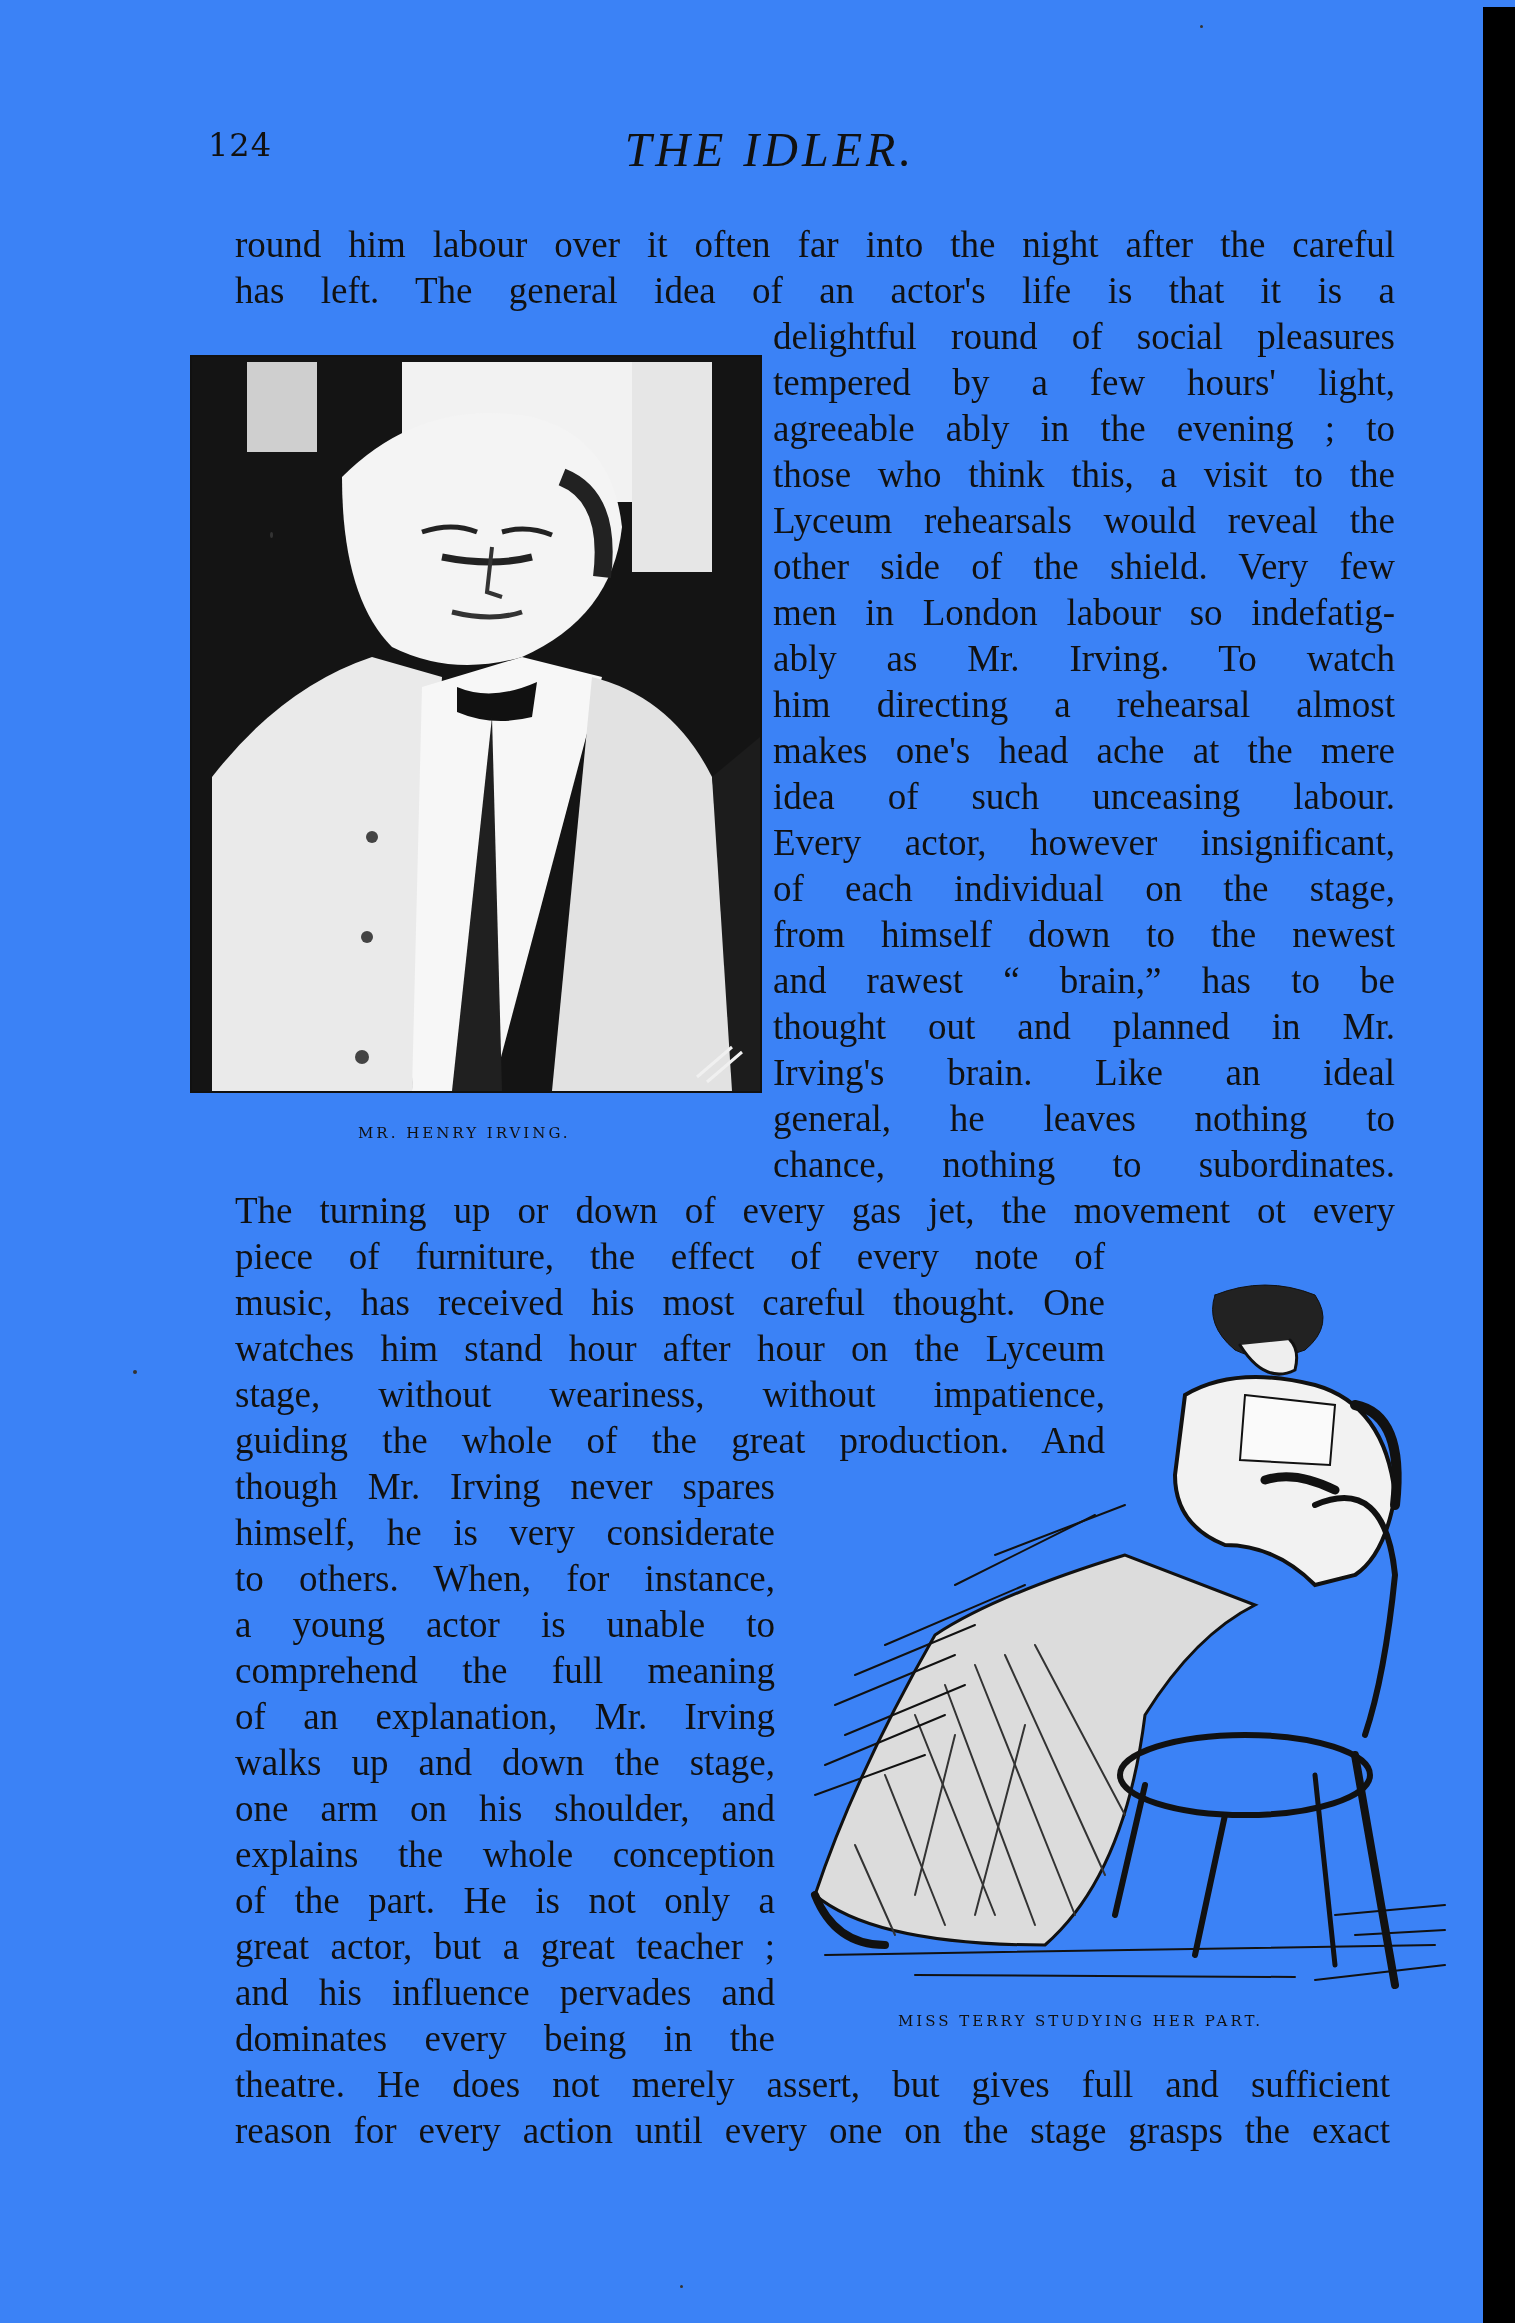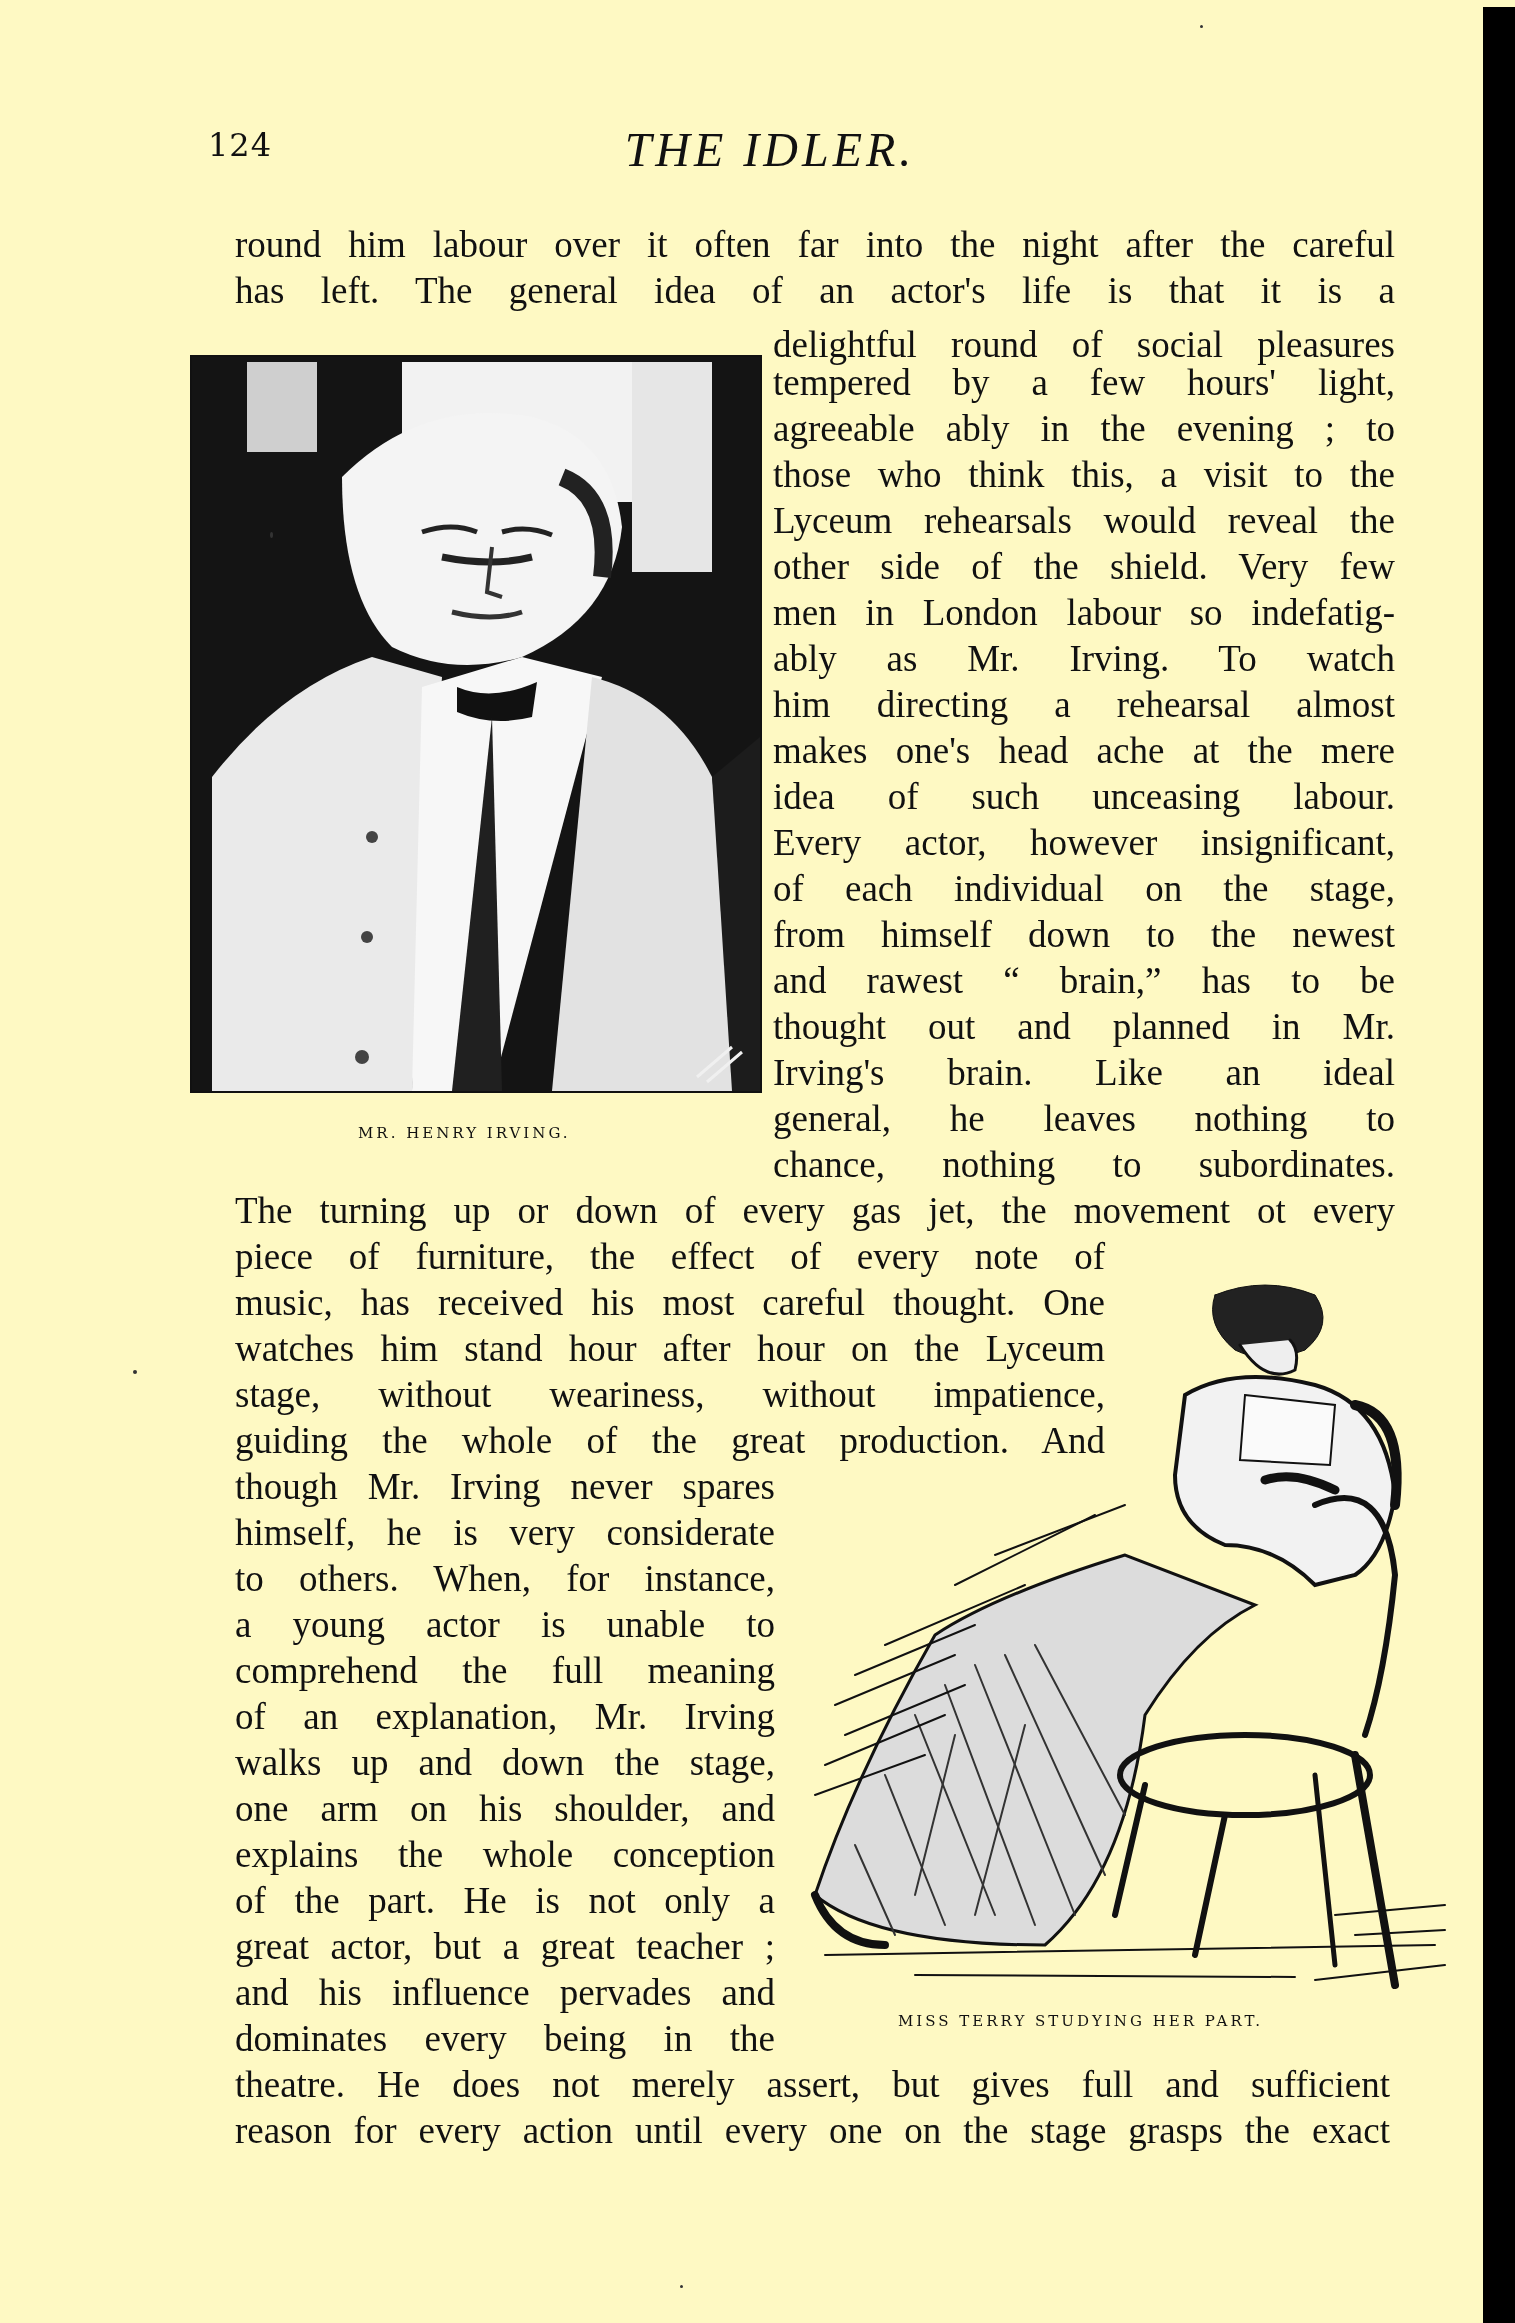--- a/index.html
+++ b/index.html
@@ -1,17 +1,17 @@
 <!DOCTYPE html>
 <html><head>
 <meta charset="utf-8">
 <style>
   html, body { margin: 0; padding: 0; background: #ffffff; }
   body { width: 1515px; height: 2323px; position: relative; overflow: hidden; }
-  .page { position: absolute; left: 0; top: 0; width: 1515px; height: 2323px; background: #fef9c3; }
+  .page { position: absolute; left: 0; top: 0; width: 1515px; height: 2323px; background: #3b82f6; }
   .edge-bar { position: absolute; left: 1483px; top: 7px; width: 32px; height: 2316px; background: #000; }
 
   .running-head { position: absolute; top: 122px; left: 0; width: 1515px; height: 50px;
     font-family: "DejaVu Serif", serif; color: #111; }
   .page-number { position: absolute; left: 208px; top: 4px; font-size: 32px; letter-spacing: 1px; }
   .journal-title { position: absolute; left: 560px; width: 420px; text-align: center; top: 0;
     font-family: "Liberation Serif", serif; font-style: italic; font-size: 48px; letter-spacing: 4px; }
 
   .line { position: absolute; height: 46px; white-space: nowrap;
     font-family: "Liberation Serif", serif; font-size: 37px; line-height: 46px; color: #111;
@@ -65,21 +65,21 @@
       <path d="M300 360 L260 734 L310 734 Z" fill="#202020"></path>
       <path d="M400 320 Q480 340 520 420 L560 734 L360 734 Z" fill="#e2e2e2"></path>
       <path d="M520 420 L568 380 L568 734 L540 734 Z" fill="#1c1c1c"></path>
       <circle cx="180" cy="480" r="6" fill="#444"></circle>
       <circle cx="175" cy="580" r="6" fill="#444"></circle>
       <circle cx="170" cy="700" r="7" fill="#444"></circle>
       <path d="M505 720 L540 690 M515 725 L550 695" stroke="#f0f0f0" stroke-width="3"></path>
     </svg>
   </div>
 
-  <div class="line right" style="top:322px">delightful round of social pleasures</div>
+  <div class="line right" style="top:314px">delightful round of social pleasures</div>
   <div class="line right" style="top:360px">tempered by a few hours' light,</div>
   <div class="line right" style="top:406px">agreeable ably in the evening ; to</div>
   <div class="line right" style="top:452px">those who think this, a visit to the</div>
   <div class="line right" style="top:498px">Lyceum rehearsals would reveal the</div>
   <div class="line right" style="top:544px">other side of the shield.  Very few</div>
   <div class="line right" style="top:590px">men in London labour so indefatig-</div>
   <div class="line right" style="top:636px">ably as Mr. Irving.  To watch</div>
   <div class="line right" style="top:682px">him directing a rehearsal almost</div>
   <div class="line right" style="top:728px">makes one's head ache at the mere</div>
   <div class="line right" style="top:774px">idea of such unceasing labour.</div>

